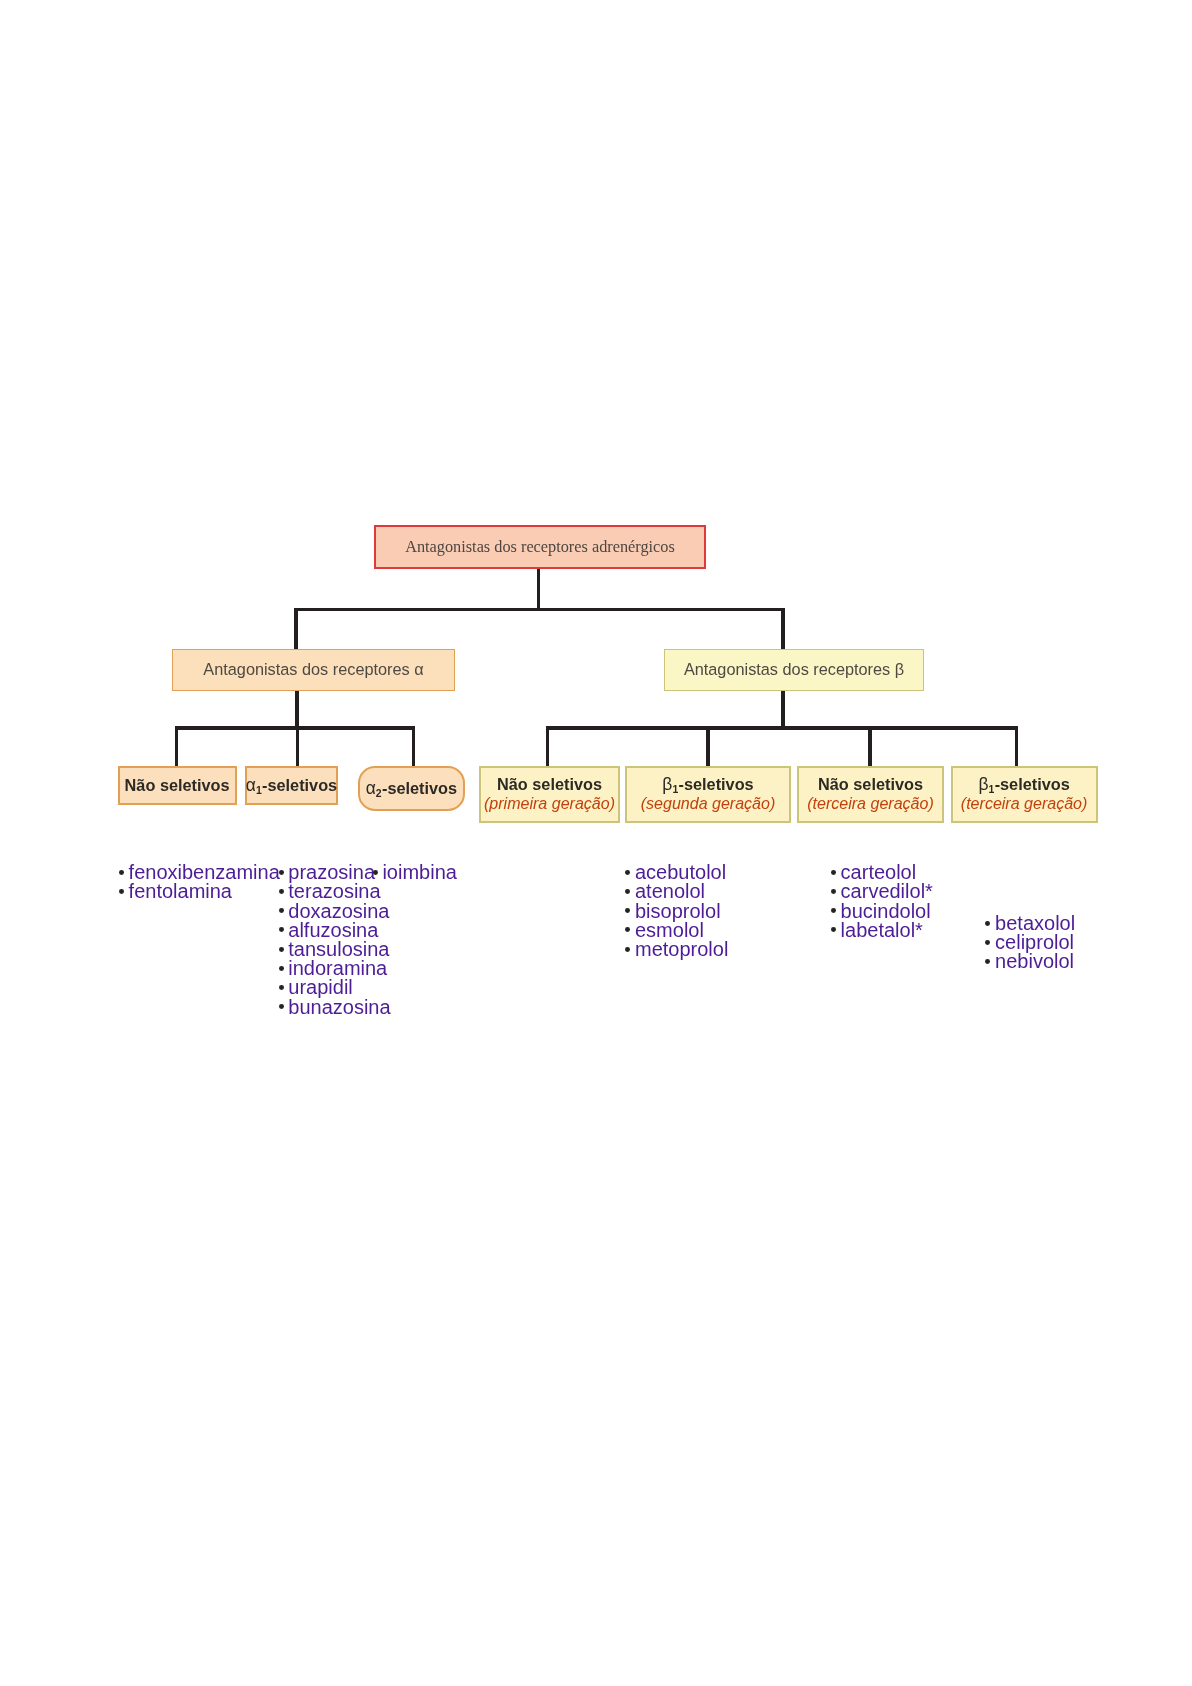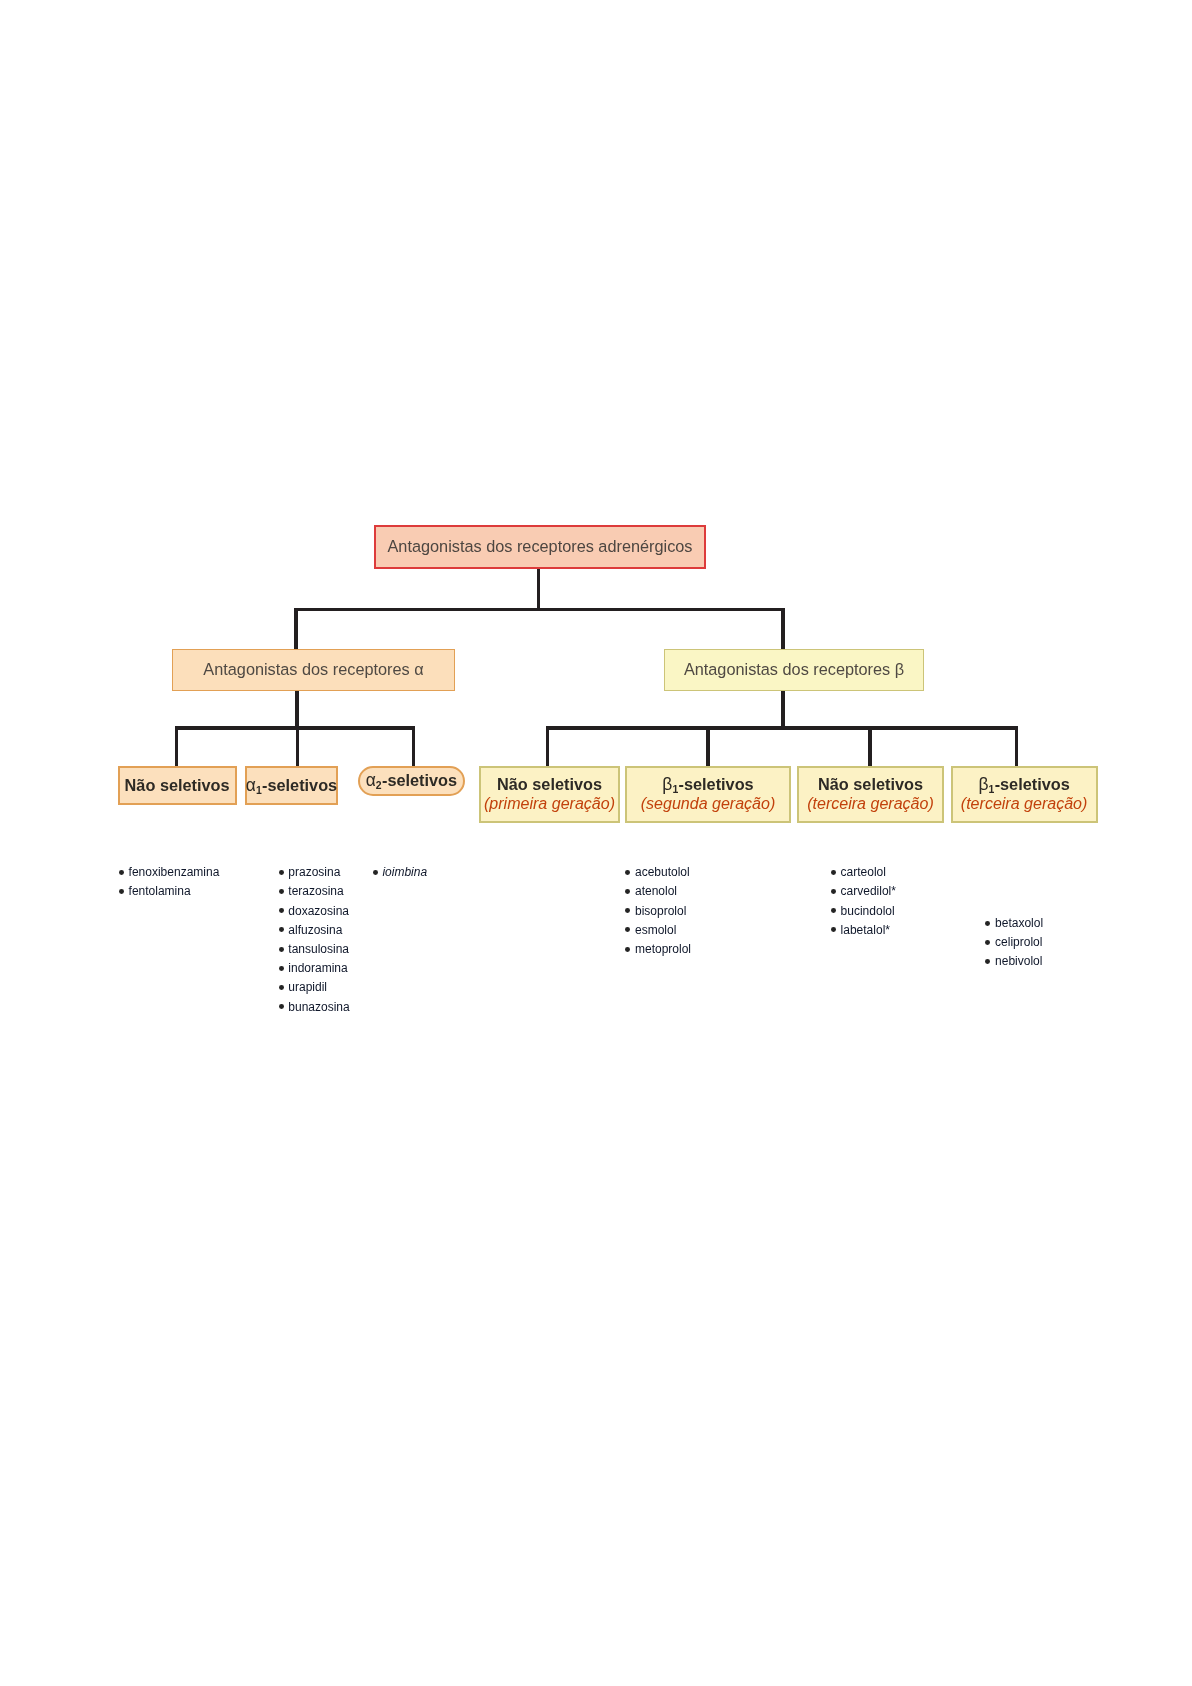--- a/index.html
+++ b/index.html
@@ -21,33 +21,33 @@
   .n-orange{background:#fce0bd;border:2.1px solid #e2a055;font-size:16.3px;color:#4f4943;}
   .n-yellow{background:#fcf2c5;border:2.1px solid #ccc478;font-size:16.3px;color:#4f4943;}
   .n-lvl2{border-width:1.8px;background:#fcdfbb;}
   .n-lvl2.n-yellow{background:#faf6c5;}
   .n-lvl3{font-weight:bold;color:#2d2a25;font-size:16.3px;}
   .n-lvl3 .l2{font-weight:normal;color:#c2410c;font-size:16.05px;}
   .gk{font-weight:normal;font-size:1.07em;}
 
   .conn{position:absolute;background:#231f20;}
 
-  .col{position:absolute;font-size:12px;color:#0f172a;line-height:19.2px;}
+  .col{position:absolute;font-size:20px;color:#4c1d95;line-height:19.2px;}
   .col .item{white-space:nowrap;position:relative;}
   .col .item::before{content:"";position:absolute;left:-9.7px;top:6.7px;
         width:4.9px;height:4.9px;border-radius:50%;background:#242424;}
 
   .sub{font-size:0.64em;vertical-align:-0.29em;letter-spacing:0.35px;font-weight:bold;}
 </style>
 </head>
 <body>
 
 <div class="canvas">
 
-  <div class="node n-root" style="left:374px;top:525px;width:332px;height:44px;">
+  <div class="node n-root" style="left:374px;top:525px;width:332px;height:44px;font-family:Liberation Serif, serif;">
     <span class="l1">Antagonistas dos receptores adrenérgicos</span>
   </div>
 
   <div class="conn" style="left:536.8px;top:569px;width:3.6px;height:41px;"></div>
   <div class="conn" style="left:294px;top:607.8px;width:491px;height:3.6px;"></div>
   <div class="conn" style="left:294px;top:607.8px;width:3.6px;height:42px;"></div>
   <div class="conn" style="left:781.4px;top:607.8px;width:3.6px;height:42px;"></div>
 
   <div class="node n-orange n-lvl2" style="left:172px;top:649.1px;width:283px;height:42.3px;">
     <span class="l1">Antagonistas dos receptores α</span>
@@ -68,21 +68,21 @@
   <div class="conn" style="left:706.4px;top:726.2px;width:3.6px;height:40px;"></div>
   <div class="conn" style="left:868.1px;top:726.2px;width:3.6px;height:40px;"></div>
   <div class="conn" style="left:1014.5px;top:726.2px;width:3.6px;height:40px;"></div>
 
   <div class="node n-orange n-lvl3" style="left:117.6px;top:765.8px;width:119px;height:39.3px;">
     <span class="l1">Não seletivos</span>
   </div>
   <div class="node n-orange n-lvl3" style="left:245px;top:765.8px;width:93px;height:39.3px;">
     <span class="l1"><span class="gk">α</span><span class="sub">1</span><span>-seletivos</span></span>
   </div>
-  <div class="node n-orange n-lvl3" style="left:357.7px;top:765.8px;width:107.5px;height:30px;border-radius:17px;">
+  <div class="node n-orange n-lvl3" style="left:357.7px;top:765.8px;width:107.5px;height:45px;border-radius:17px;">
     <span class="l1"><span class="gk">α</span><span class="sub">2</span><span>-seletivos</span></span>
   </div>
 
   <div class="node n-yellow n-lvl3" style="left:479px;top:765.8px;width:141px;height:57.4px;">
     <span class="l1">Não seletivos</span>
     <span class="l2">(primeira geração)</span>
   </div>
   <div class="node n-yellow n-lvl3" style="left:625px;top:765.8px;width:166px;height:57.4px;">
     <span class="l1"><span class="gk">β</span><span class="sub">1</span><span>-seletivos</span></span>
     <span class="l2">(segunda geração)</span>
@@ -103,21 +103,21 @@
   <div class="col" style="left:288.3px;top:863.2px;">
       <div class="item">prazosina</div>
       <div class="item">terazosina</div>
       <div class="item">doxazosina</div>
       <div class="item">alfuzosina</div>
       <div class="item">tansulosina</div>
       <div class="item">indoramina</div>
       <div class="item">urapidil</div>
       <div class="item">bunazosina</div>
     </div>
-  <div class="col" style="left:382.4px;top:863.2px;font-style:italic;">
+  <div class="col" style="left:382.4px;top:863.2px;">
       <div class="item">ioimbina</div>
     </div>
   <div class="col" style="left:635px;top:863.2px;">
       <div class="item">acebutolol</div>
       <div class="item">atenolol</div>
       <div class="item">bisoprolol</div>
       <div class="item">esmolol</div>
       <div class="item">metoprolol</div>
     </div>
   <div class="col" style="left:840.6px;top:863.2px;">

